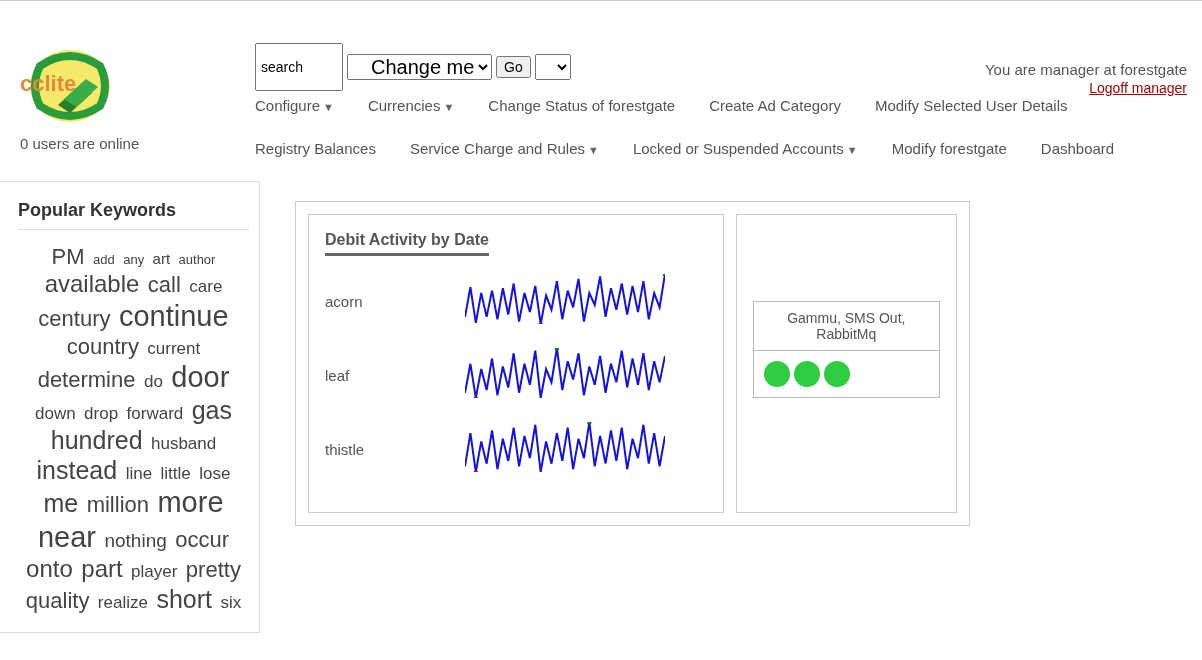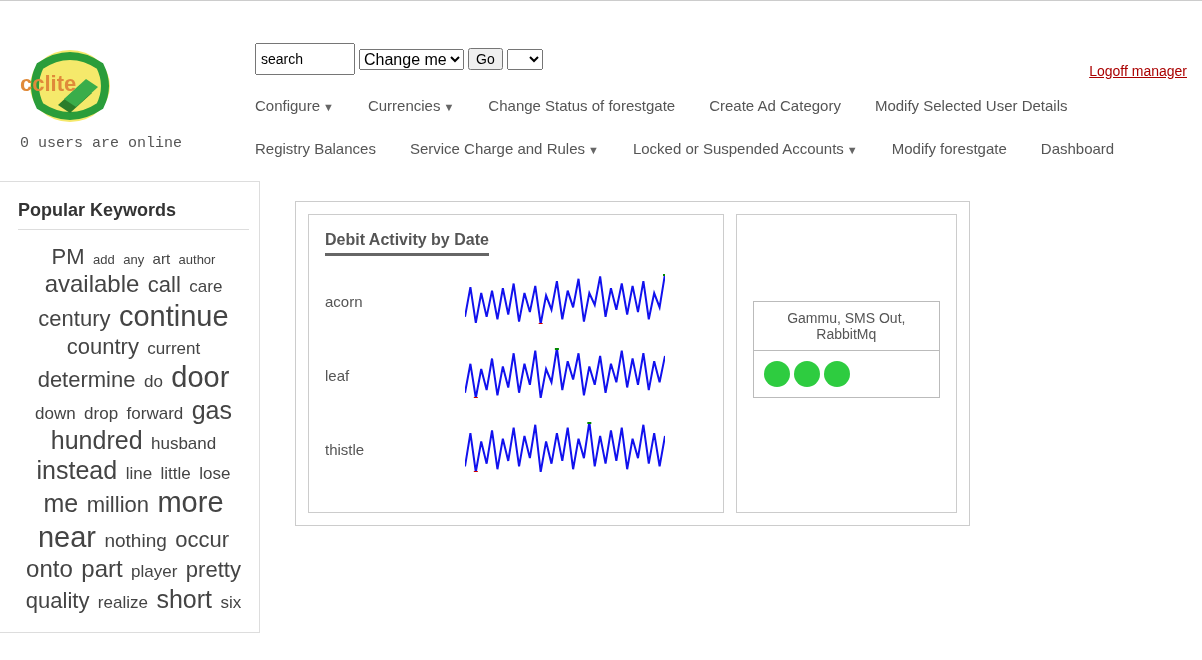--- a/index.html
+++ b/index.html
@@ -1,24 +1,24 @@
 <!DOCTYPE html>
 <html><head>
 <meta charset="utf-8">
 <style>
   * { box-sizing: border-box; }
   body { margin:0; font-family:Arial,Helvetica,sans-serif; color:#333; }
   .shell { width:1202px; height:660px; margin:0 auto; position:relative; border-top:1px solid #ccc; }
   .topbar { position:absolute; left:20px; top:40px; }
   .logo { position:relative; width:100px; height:90px; }
   .logo-wrap { display:flex; flex-direction:column; align-items:flex-start; }
-  .online { font-size:15px; color:#555; margin-top:4px;font-family:Liberation Mono, monospace; }
+  .online { font-size:15px; color:#555; margin-top:4px; }
   .search-row { position:absolute; left:255px; top:42px; display:flex; gap:4px; align-items:center; }
-  .search-row input[type=text] { font-size:14px; padding:6px 4px; width:100px; }
-  .search-row select { font-size:16px; }
+  .search-row input[type=text] { font-size:14px; padding:14px 4px; width:88px; }
+  .search-row select { font-size:20px;padding-left:19px; }
   .search-row button { font-size:14px; padding:1px 6px; }
   .user-info { position:absolute; right:15px; top:60px; text-align:right; font-size:15px; color:#555; }
   .logoff { display:block; color:#a00; text-decoration:underline; font-size:14px; margin-top:2px; }
   .nav { position:absolute; left:255px; top:96px; right:15px; display:flex; flex-wrap:wrap; gap:26px 34px; font-size:15px; color:#555; }
   .nav-item { white-space:nowrap; cursor:pointer; }
   .nav-item .caret { font-size:11px; margin-left:3px; color:#666; }
   .sidebar { position:absolute; left:0; top:180px; width:260px; border:1px solid #ddd; border-left:none; padding:18px 10px 18px 18px; }
   .sidebar h3 { margin:0 0 8px 0; font-size:18px; color:#333; }
   .sidebar hr { border:none; border-top:1px solid #ddd; margin:0 0 14px 0; }
   .tag-cloud { text-align:center; line-height:1.2; }
@@ -62,20 +62,21 @@
   <div class="search-row">
     <input type="text" value="search" style="">
     <select>
       <option>Change me</option>
     </select>
     <button>Go</button>
     <select style="width:36px;"><option></option></select>
   </div>
 
   <div class="user-info">
+    <span>You are manager at forestgate</span>
     <a href="#" class="logoff">Logoff manager</a>
   </div>
 
   <div class="nav" id="nav">
       <div class="nav-item">Configure<span class="caret">▼</span></div>
       <div class="nav-item">Currencies<span class="caret">▼</span></div>
       <div class="nav-item">Change Status of forestgate</div>
       <div class="nav-item">Create Ad Category</div>
       <div class="nav-item">Modify Selected User Details</div>
       <div class="nav-item">Registry Balances</div>

